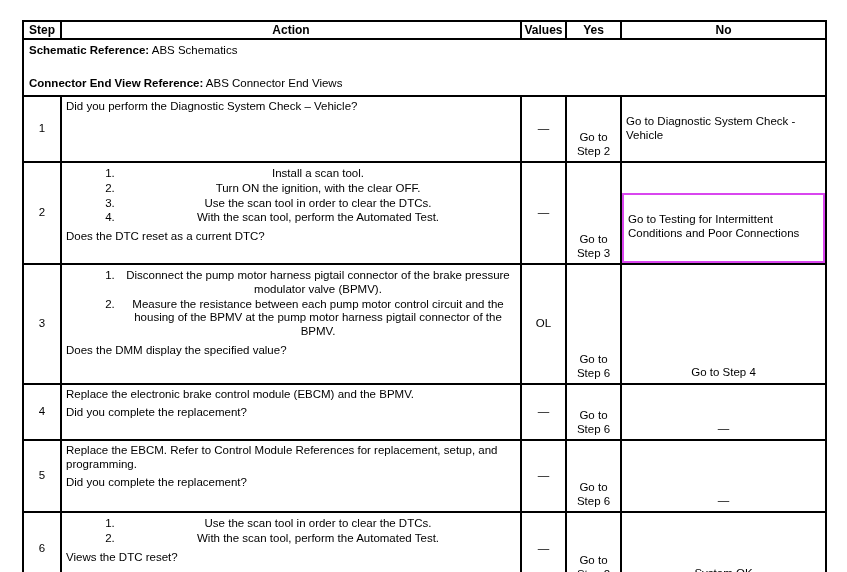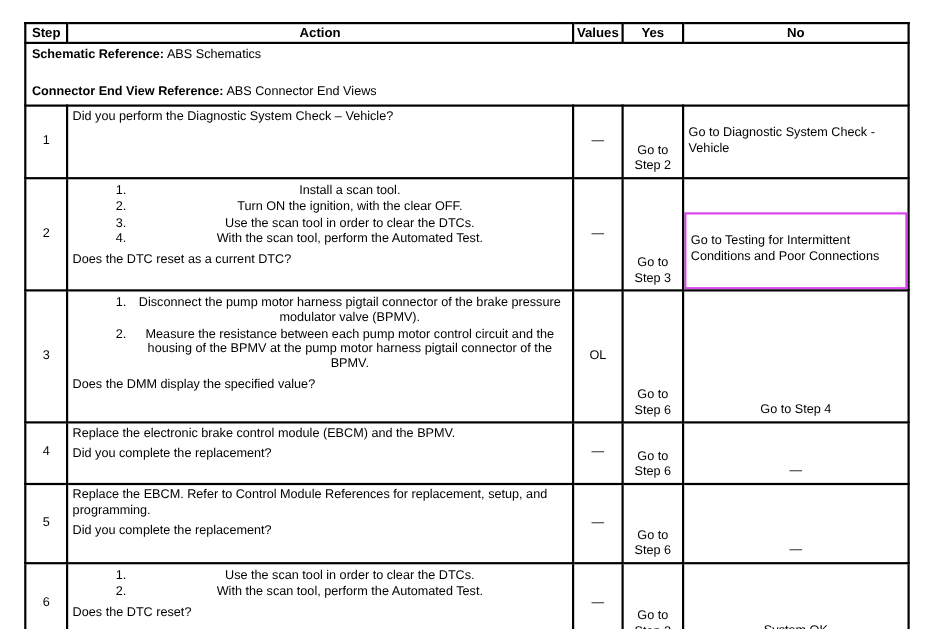--- a/index.html
+++ b/index.html
@@ -152,21 +152,21 @@
     </tr>
 
     <tr style="height:73px">
       <td class="c-step">6</td>
       <td class="c-action">
         <div class="action-flex">
           <ol class="olist">
             <li>Use the scan tool in order to clear the DTCs.</li>
             <li>With the scan tool, perform the Automated Test.</li>
           </ol>
-          <div class="question">Does the DTC reset?</div>
+          <div class="question">Views the DTC reset?</div>
         </div>
       </td>
       <td class="c-values">—</td>
       <td class="c-yes">Go to Step 2</td>
       <td class="c-no-center">System OK</td>
     </tr>
   </tbody>
     </table>
 </div>
 

